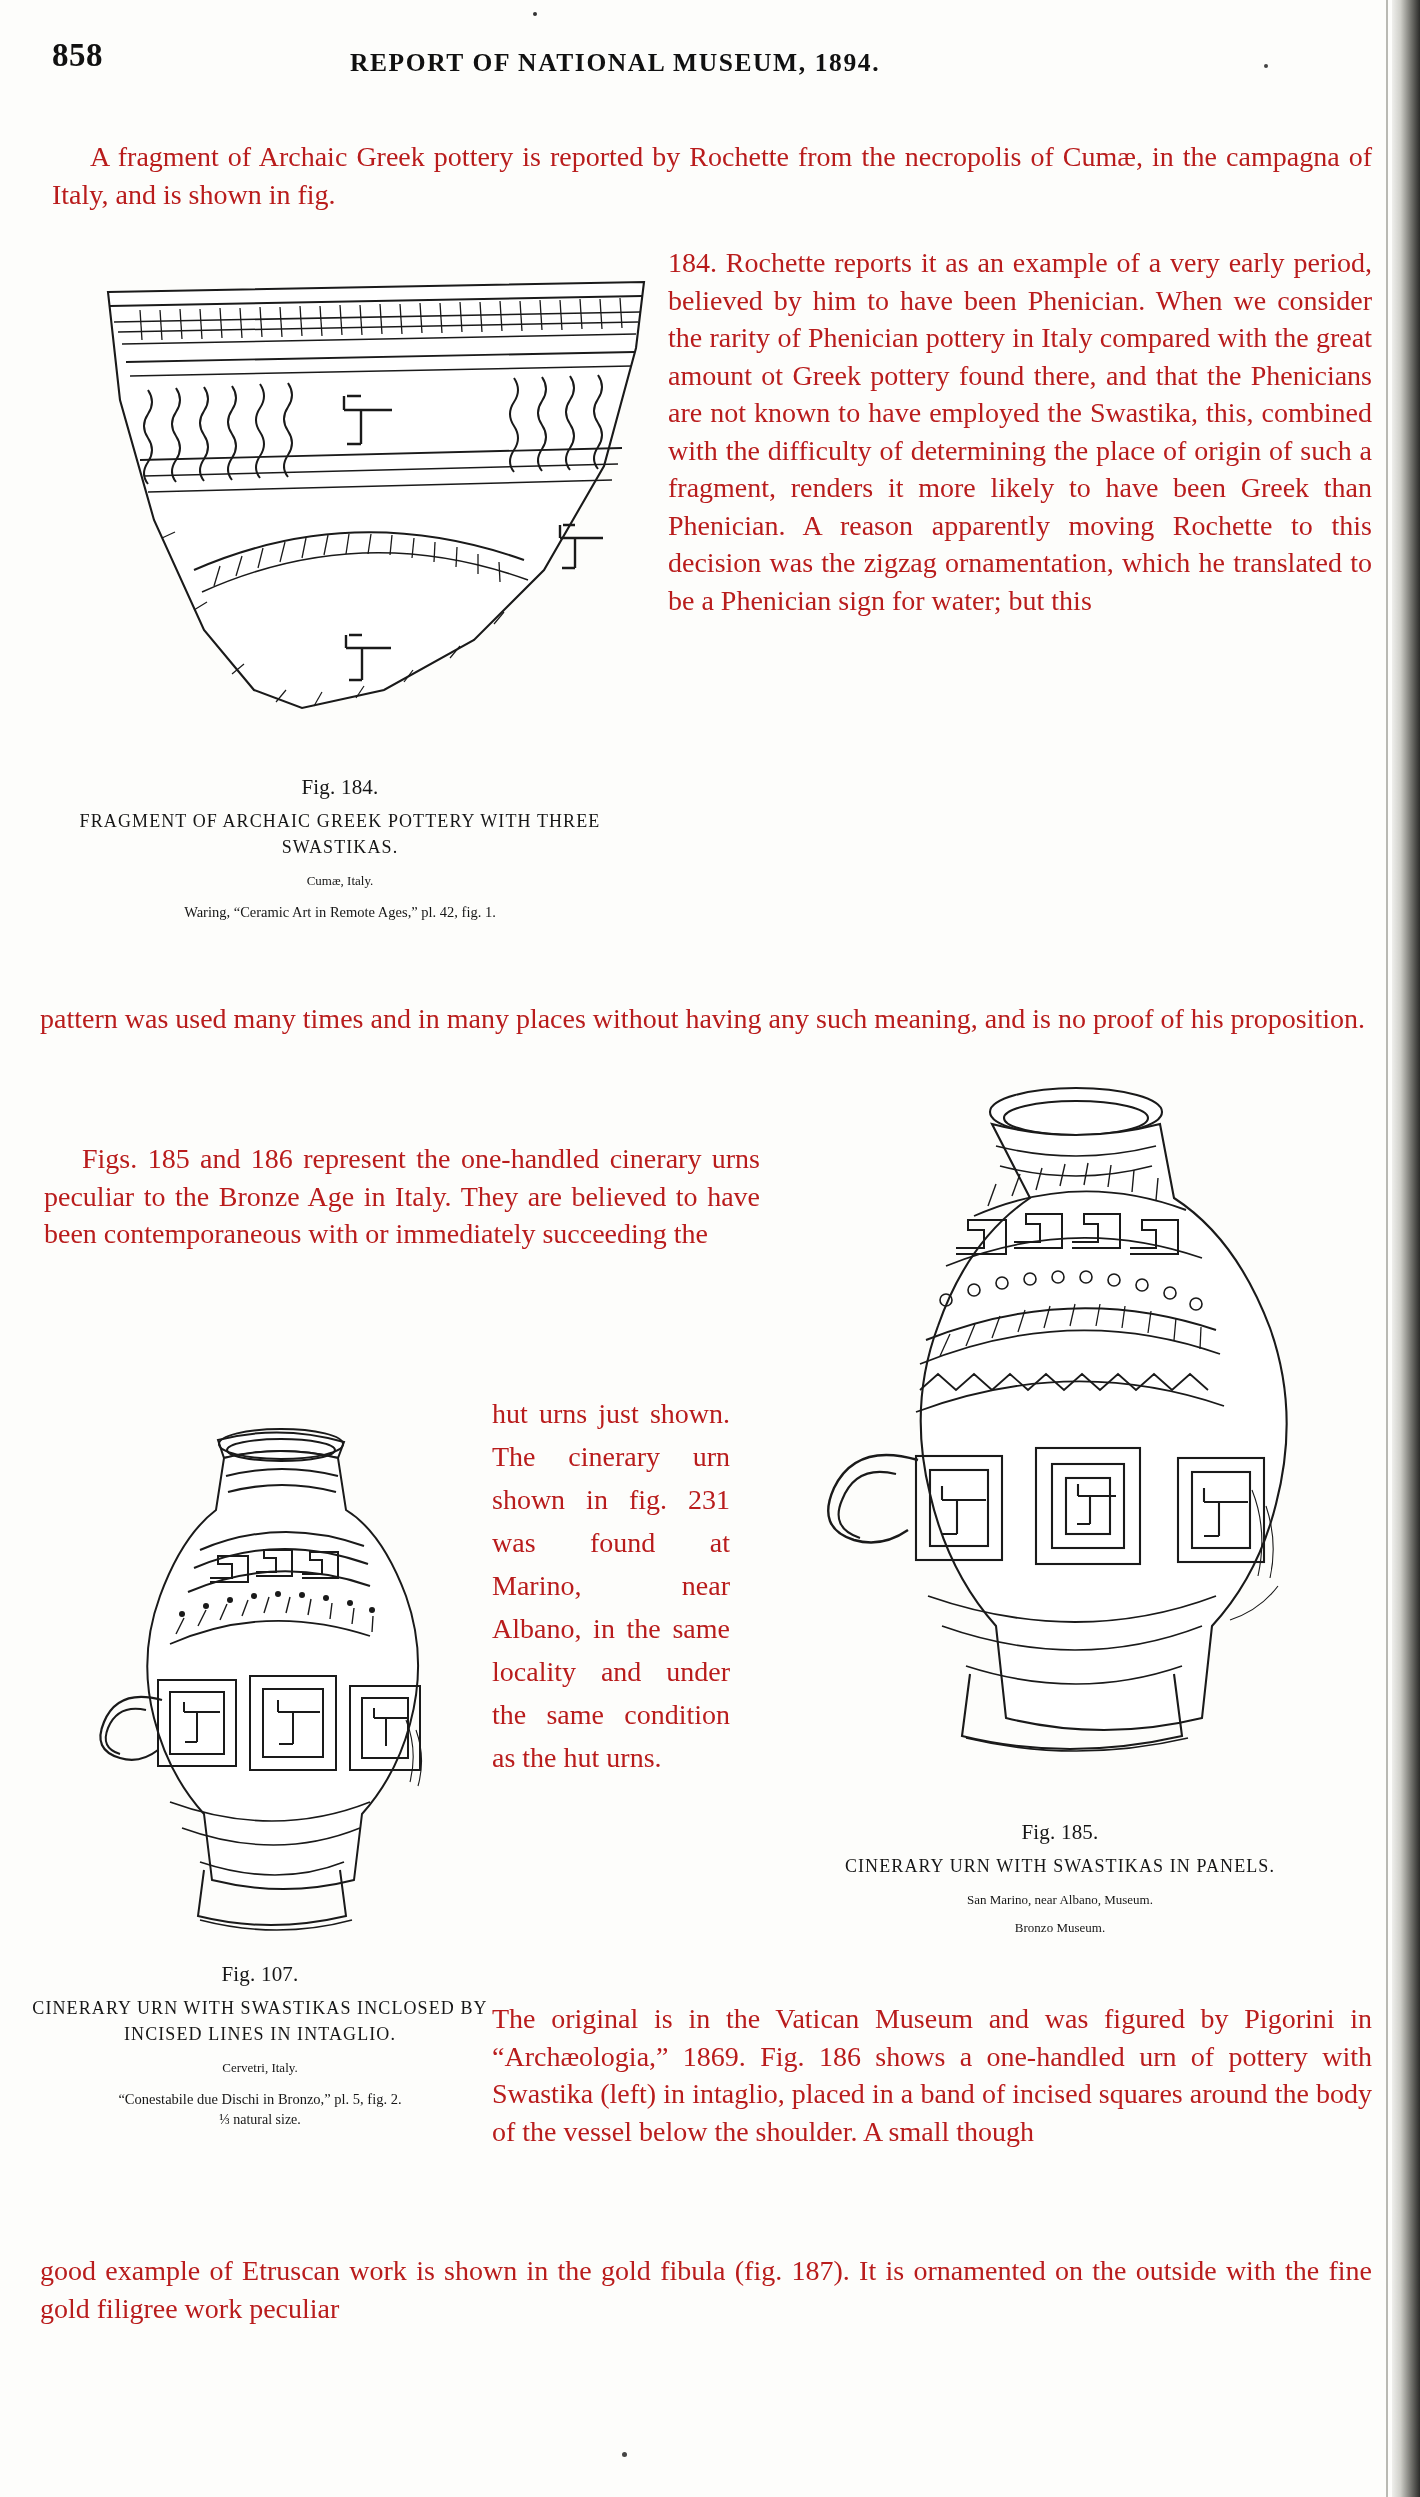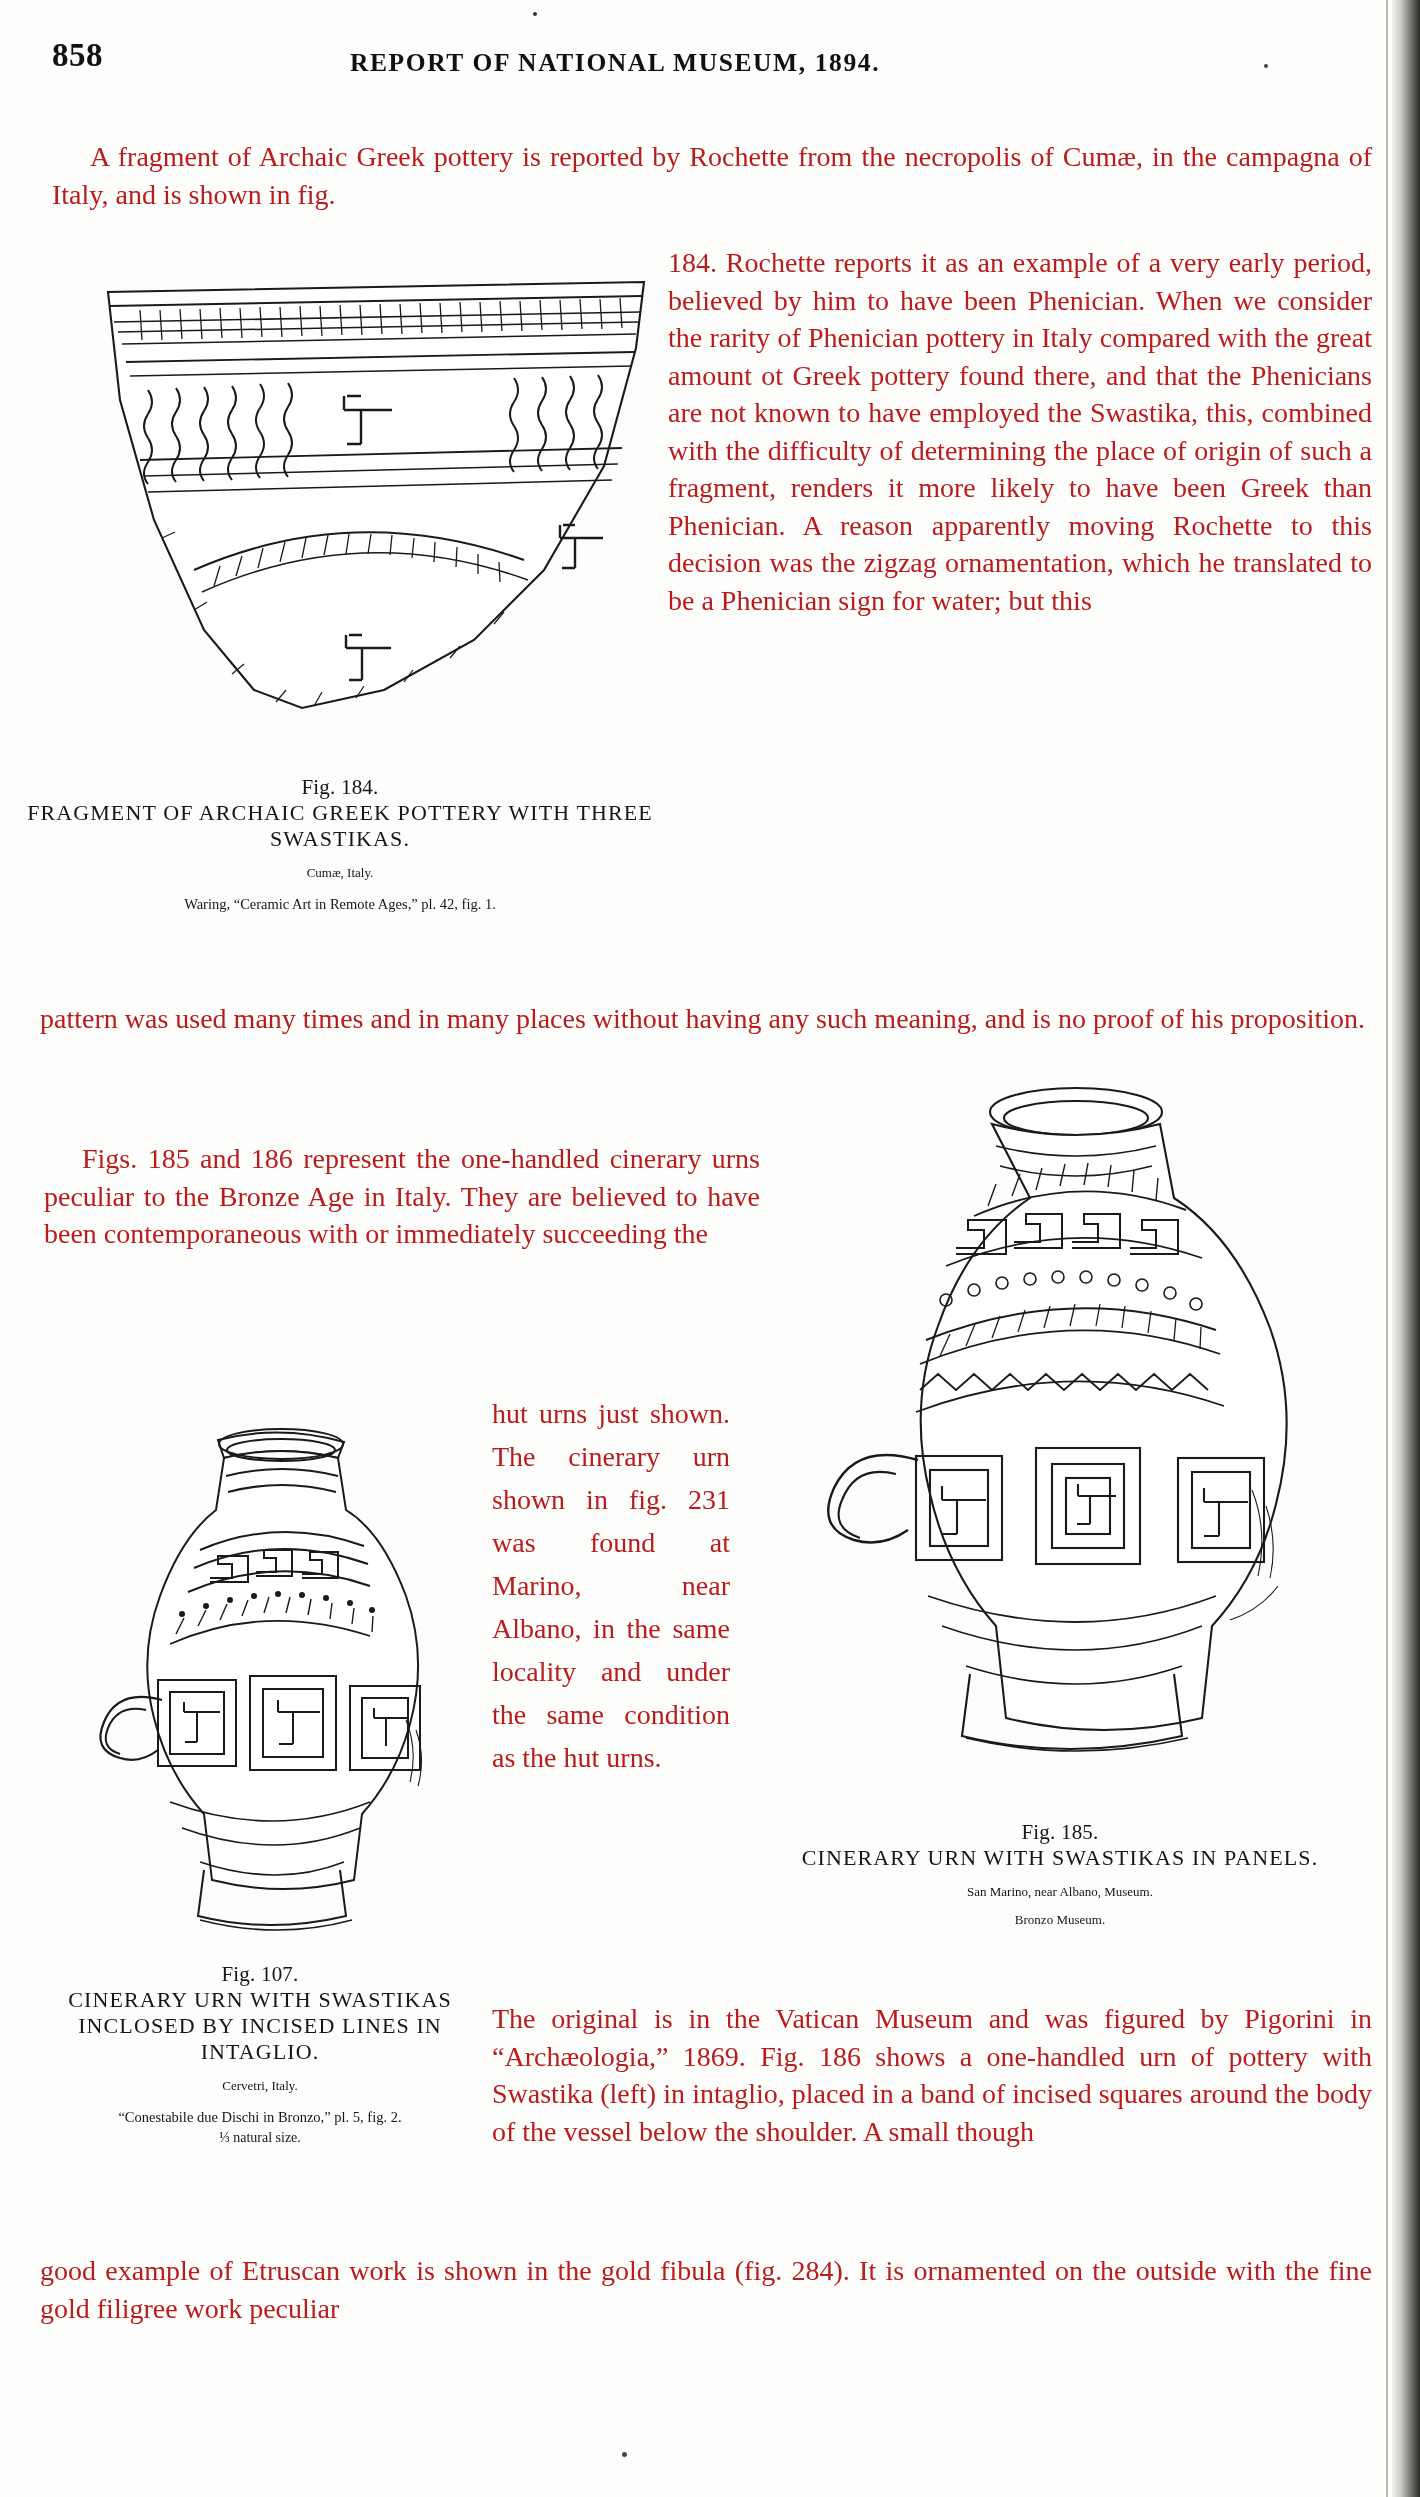--- a/index.html
+++ b/index.html
@@ -101,23 +101,24 @@
   .cap {
     position: absolute;
     text-align: center;
     color: #161616;
   }
   .cap .fig-no {
     font-size: 21px;
     letter-spacing: 0.2px;
   }
   .cap .cap-main {
-    font-size: 22px;
+    font-size: 18px;
     letter-spacing: 1.1px;
     line-height: 26px;
+    margin-top: 8px;
   }
   .cap .cap-loc {
     font-size: 13px;
     line-height: 26px;
     margin-top: 8px;
   }
   .cap .cap-src {
     font-size: 14.5px;
     line-height: 21px;
     margin-top: 8px;
@@ -461,17 +462,17 @@
   <div class="cap" style="left:20px; top:1962px; width:480px;">
     <div class="fig-no">Fig. 107.</div>
     <div class="cap-main smallcaps" style="text-align:center;">CINERARY URN WITH SWASTIKAS INCLOSED BY INCISED LINES IN INTAGLIO.</div>
     <div class="cap-loc">Cervetri, Italy.</div>
     <div class="cap-src">“Conestabile due Dischi in Bronzo,” pl. 5, fig. 2.</div>
     <div class="cap-scale">⅓ natural size.</div>
   </div>
 
   <div class="para jst" style="left:492px; top:2000px; width:880px;">The original is in the Vatican Museum and was figured by Pigorini in “Archæologia,” 1869. Fig. 186 shows a one-handled urn of pottery with Swastika (left) in intaglio, placed in a band of incised squares around the body of the vessel below the shoulder. A small though</div>
 
-  <div class="para jst" style="left:40px; top:2252px; width:1332px;">good example of Etruscan work is shown in the gold fibula (fig. 284). It is ornamented on the outside with the fine gold filigree work peculiar</div>
+  <div class="para jst" style="left:40px; top:2252px; width:1332px;">good example of Etruscan work is shown in the gold fibula (fig. 187). It is ornamented on the outside with the fine gold filigree work peculiar</div>
 
   <div class="scan-edge-line"></div>
   <div class="scan-edge"></div>
 </div>
 
 </body></html>

